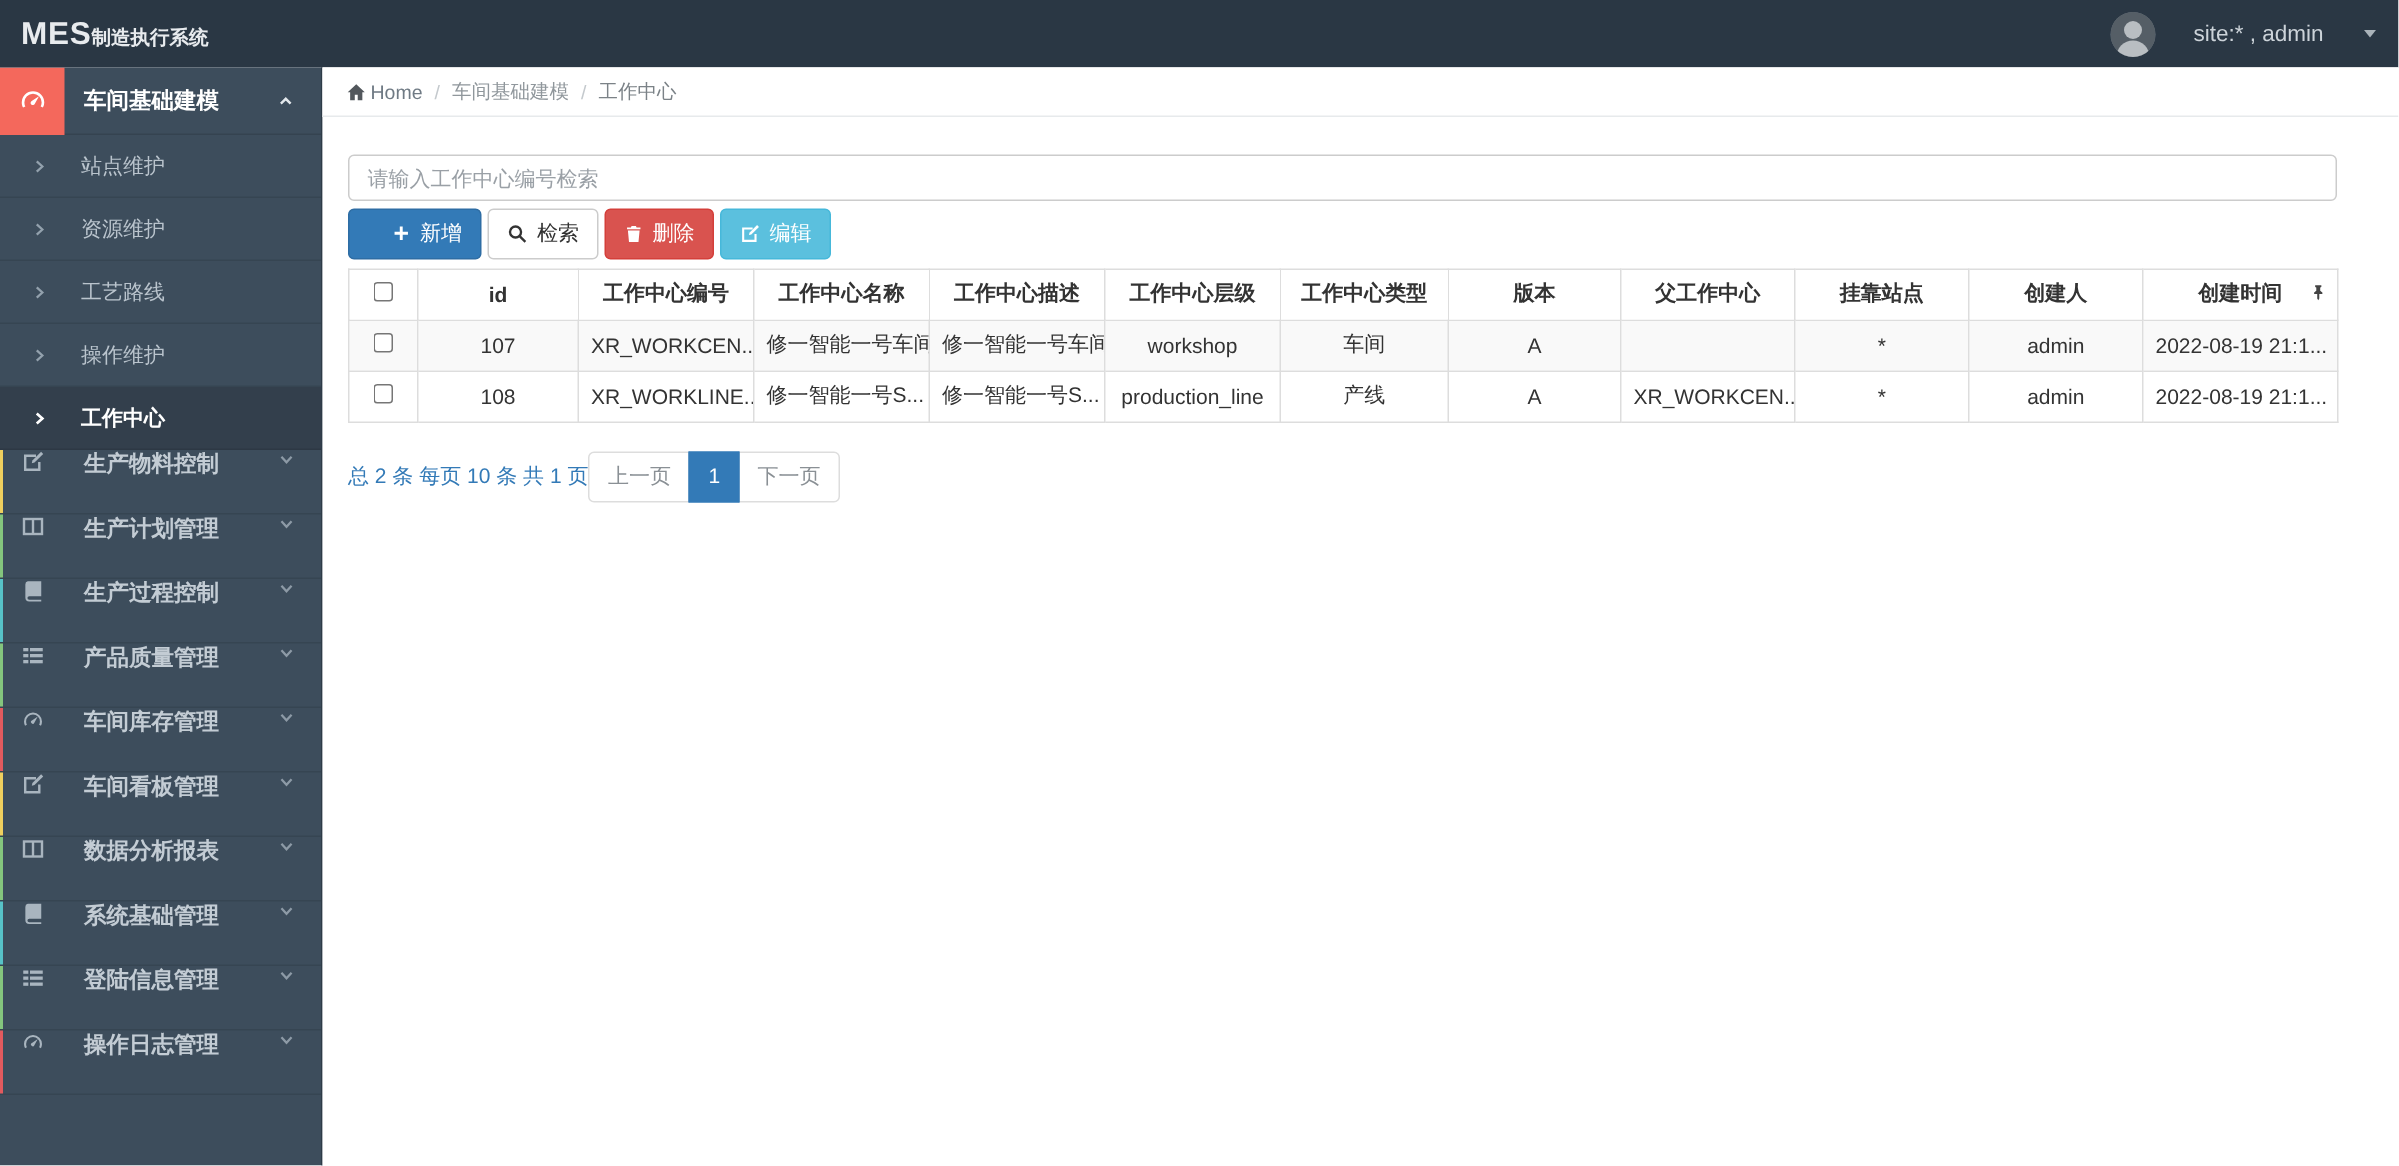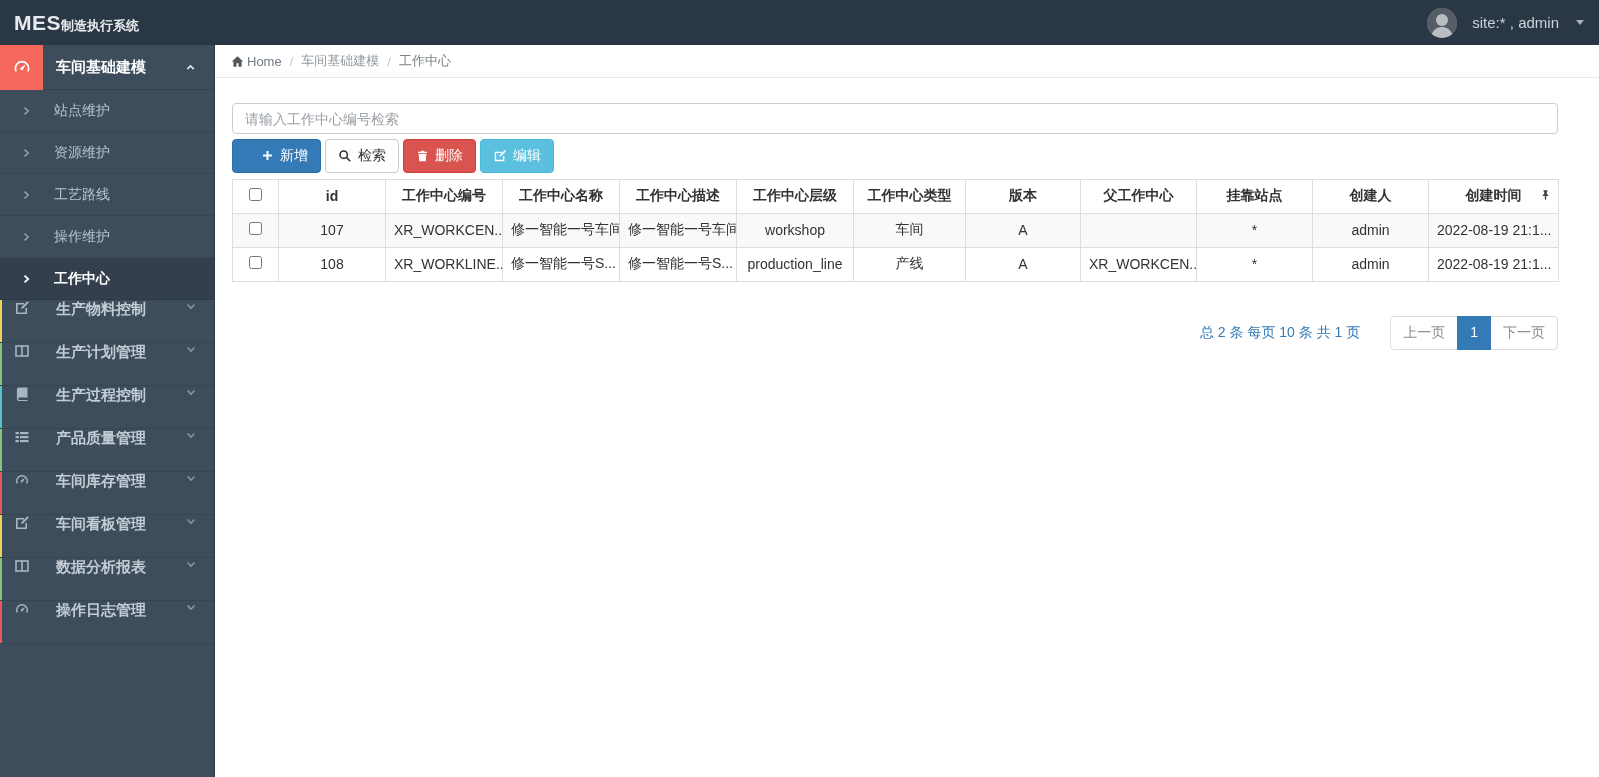--- a/index.html
+++ b/index.html
@@ -8,21 +8,21 @@
     font-family: "Liberation Sans", "DejaVu Sans", sans-serif;
     background:#fff; overflow:hidden;
   }
   .app { width:1599px; height:777px; display:flex; flex-direction:column; overflow:hidden; }
 
   
   .navbar { flex:0 0 45px; background:#2a3744; display:flex; align-items:center; justify-content:space-between; padding:0 15px 0 14px; }
   .brand { color:#e8ebee; font-weight:bold; display:flex; align-items:baseline; cursor:default; }
   .brand .mes { font-size:21px; letter-spacing:.5px; }
   .brand .rest { font-size:13px; }
-  .navbar-user { display:flex; align-items:center; gap:15px; color:#ccd3d9; font-size:15px; cursor:pointer; }
+  .navbar-user { display:flex; align-items:center; gap:25px; color:#ccd3d9; font-size:15px; cursor:pointer; }
   .avatar { width:30px; height:30px; border-radius:50%; background:#6b7681; overflow:hidden; flex:0 0 30px; }
   .caret { display:inline-block; width:0; height:0; border-left:4px solid transparent; border-right:4px solid transparent; border-top:5px solid #aab3ba; margin-left:2px; }
 
   
   .body-row { flex:1; display:flex; min-height:0; }
   .sidebar { flex:0 0 215px; background:#3d4d5c; color:#bac4cd; overflow:hidden; border-right:1px solid #2e3b47; }
   .main { flex:1; display:flex; flex-direction:column; background:#fff; min-width:0; }
 
   
   ul { list-style:none; }
@@ -66,21 +66,21 @@
   
   table { margin-top:6px; width:100%; border-collapse:collapse; table-layout:fixed; font-size:14px; color:#333; }
   th, td { border:1px solid #ddd; padding:7px 8px; text-align:center; overflow:hidden; white-space:nowrap; height:34px;margin-top:47px; }
   th { font-weight:bold; background:#fff; position:relative; }
   tbody tr.odd { background:#f9f9f9; }
   td.al, th.al { text-align:left; }
   .pin { position:absolute; right:7px; top:50%; transform:translateY(-50%); color:#444; }
   input[type=checkbox] { width:13px; height:13px; cursor:pointer; }
 
   
-  .table-footer { display:flex; justify-content:flex-end; align-items:center; margin-top:34px;gap:30px; }
+  .table-footer { display:flex; justify-content:flex-start; align-items:center; margin-top:19px; }
   .summary { color:#337ab7; font-size:14px; }
   .pagination { display:flex; }
   .page-link { padding:6px 12px; border:1px solid #ddd; background:#fff; color:#8a9095; font-size:14px; margin-left:-1px; cursor:pointer; line-height:1.42; }
   .page-link.first { border-radius:4px 0 0 4px; margin-left:0; }
   .page-link.last { border-radius:0 4px 4px 0; }
   .page-link.active { background:#337ab7; border-color:#337ab7; color:#fff; z-index:1; position:relative; }
 </style>
 </head>
 <body>
 
@@ -261,20 +261,53 @@
         </li>
         <li>
           <span class="strip" style="background-color: rgb(132, 197, 125);"></span>
           <span class="mi-icon">
               <svg width="16" height="16" viewBox="0 0 16 16">
                 <rect x="2" y="3" width="12" height="10" fill="none" stroke="currentColor" stroke-width="1.6"></rect>
                 <line x1="8" y1="3" x2="8" y2="13" stroke="currentColor" stroke-width="1.6"></line>
               </svg>
             </span>
           <span class="mi-label">数据分析报表</span>
+          <span class="mi-chevron">
+              <svg width="12" height="12" viewBox="0 0 16 16">
+                <polyline points="3.5,6 8,11 12.5,6" fill="none" stroke="currentColor" stroke-width="2"></polyline>
+              </svg>
+            </span>
+        </li>
+        <li>
+          <span class="strip" style="background-color: rgb(87, 194, 199);"></span>
+          <span class="mi-icon">
+              <svg width="16" height="16" viewBox="0 0 16 16" fill="currentColor">
+                <path d="M4.5 1.5h9v10h-8a1.2 1.2 0 0 0 0 2.4h8v1.1h-8a2.6 2.6 0 0 1-2.6-2.6V3.6a2.1 2.1 0 0 1 1.6-2.1z"></path>
+              </svg>
+            </span>
+          <span class="mi-label">系统基础管理</span>
+          <span class="mi-chevron">
+              <svg width="12" height="12" viewBox="0 0 16 16">
+                <polyline points="3.5,6 8,11 12.5,6" fill="none" stroke="currentColor" stroke-width="2"></polyline>
+              </svg>
+            </span>
+        </li>
+        <li>
+          <span class="strip" style="background-color: rgb(132, 197, 125);"></span>
+          <span class="mi-icon">
+              <svg width="16" height="16" viewBox="0 0 16 16" fill="currentColor">
+                <rect x="1.5" y="3" width="3.4" height="2.2"></rect>
+                <rect x="6" y="3" width="8.5" height="2.2"></rect>
+                <rect x="1.5" y="7" width="3.4" height="2.2"></rect>
+                <rect x="6" y="7" width="8.5" height="2.2"></rect>
+                <rect x="1.5" y="11" width="3.4" height="2.2"></rect>
+                <rect x="6" y="11" width="8.5" height="2.2"></rect>
+              </svg>
+            </span>
+          <span class="mi-label">登陆信息管理</span>
           <span class="mi-chevron">
               <svg width="12" height="12" viewBox="0 0 16 16">
                 <polyline points="3.5,6 8,11 12.5,6" fill="none" stroke="currentColor" stroke-width="2"></polyline>
               </svg>
             </span>
         </li>
         <li>
           <span class="strip" style="background-color: rgb(226, 90, 94);"></span>
           <span class="mi-icon">
               <svg width="16" height="16" viewBox="0 0 16 16" fill="currentColor">

